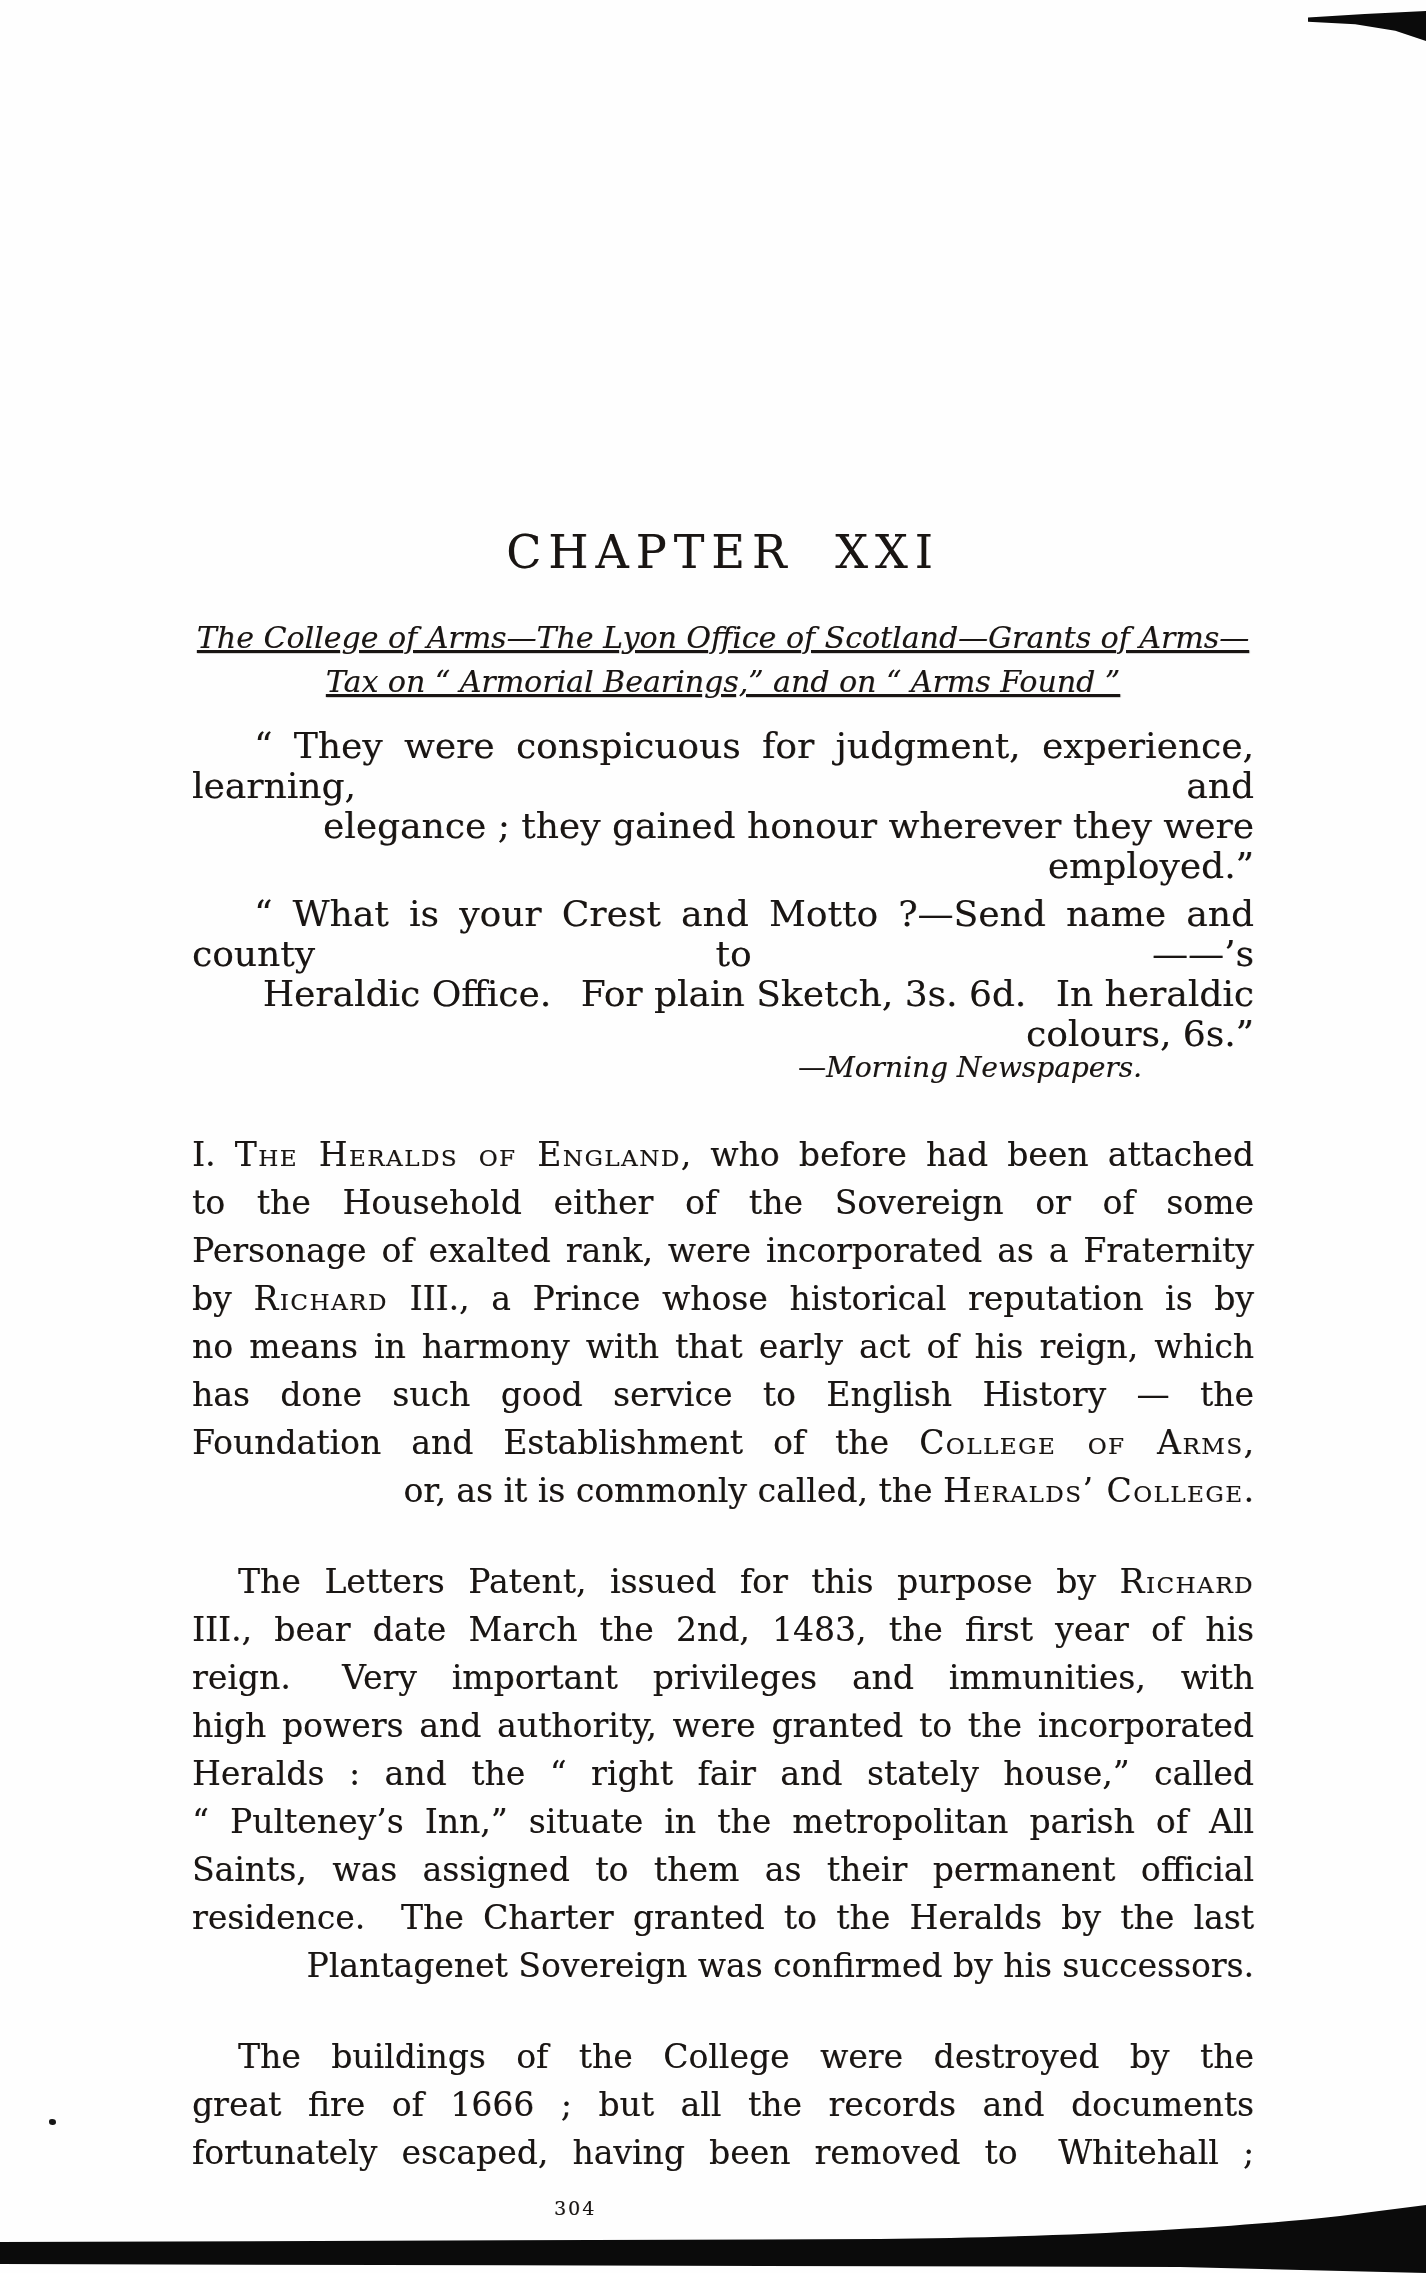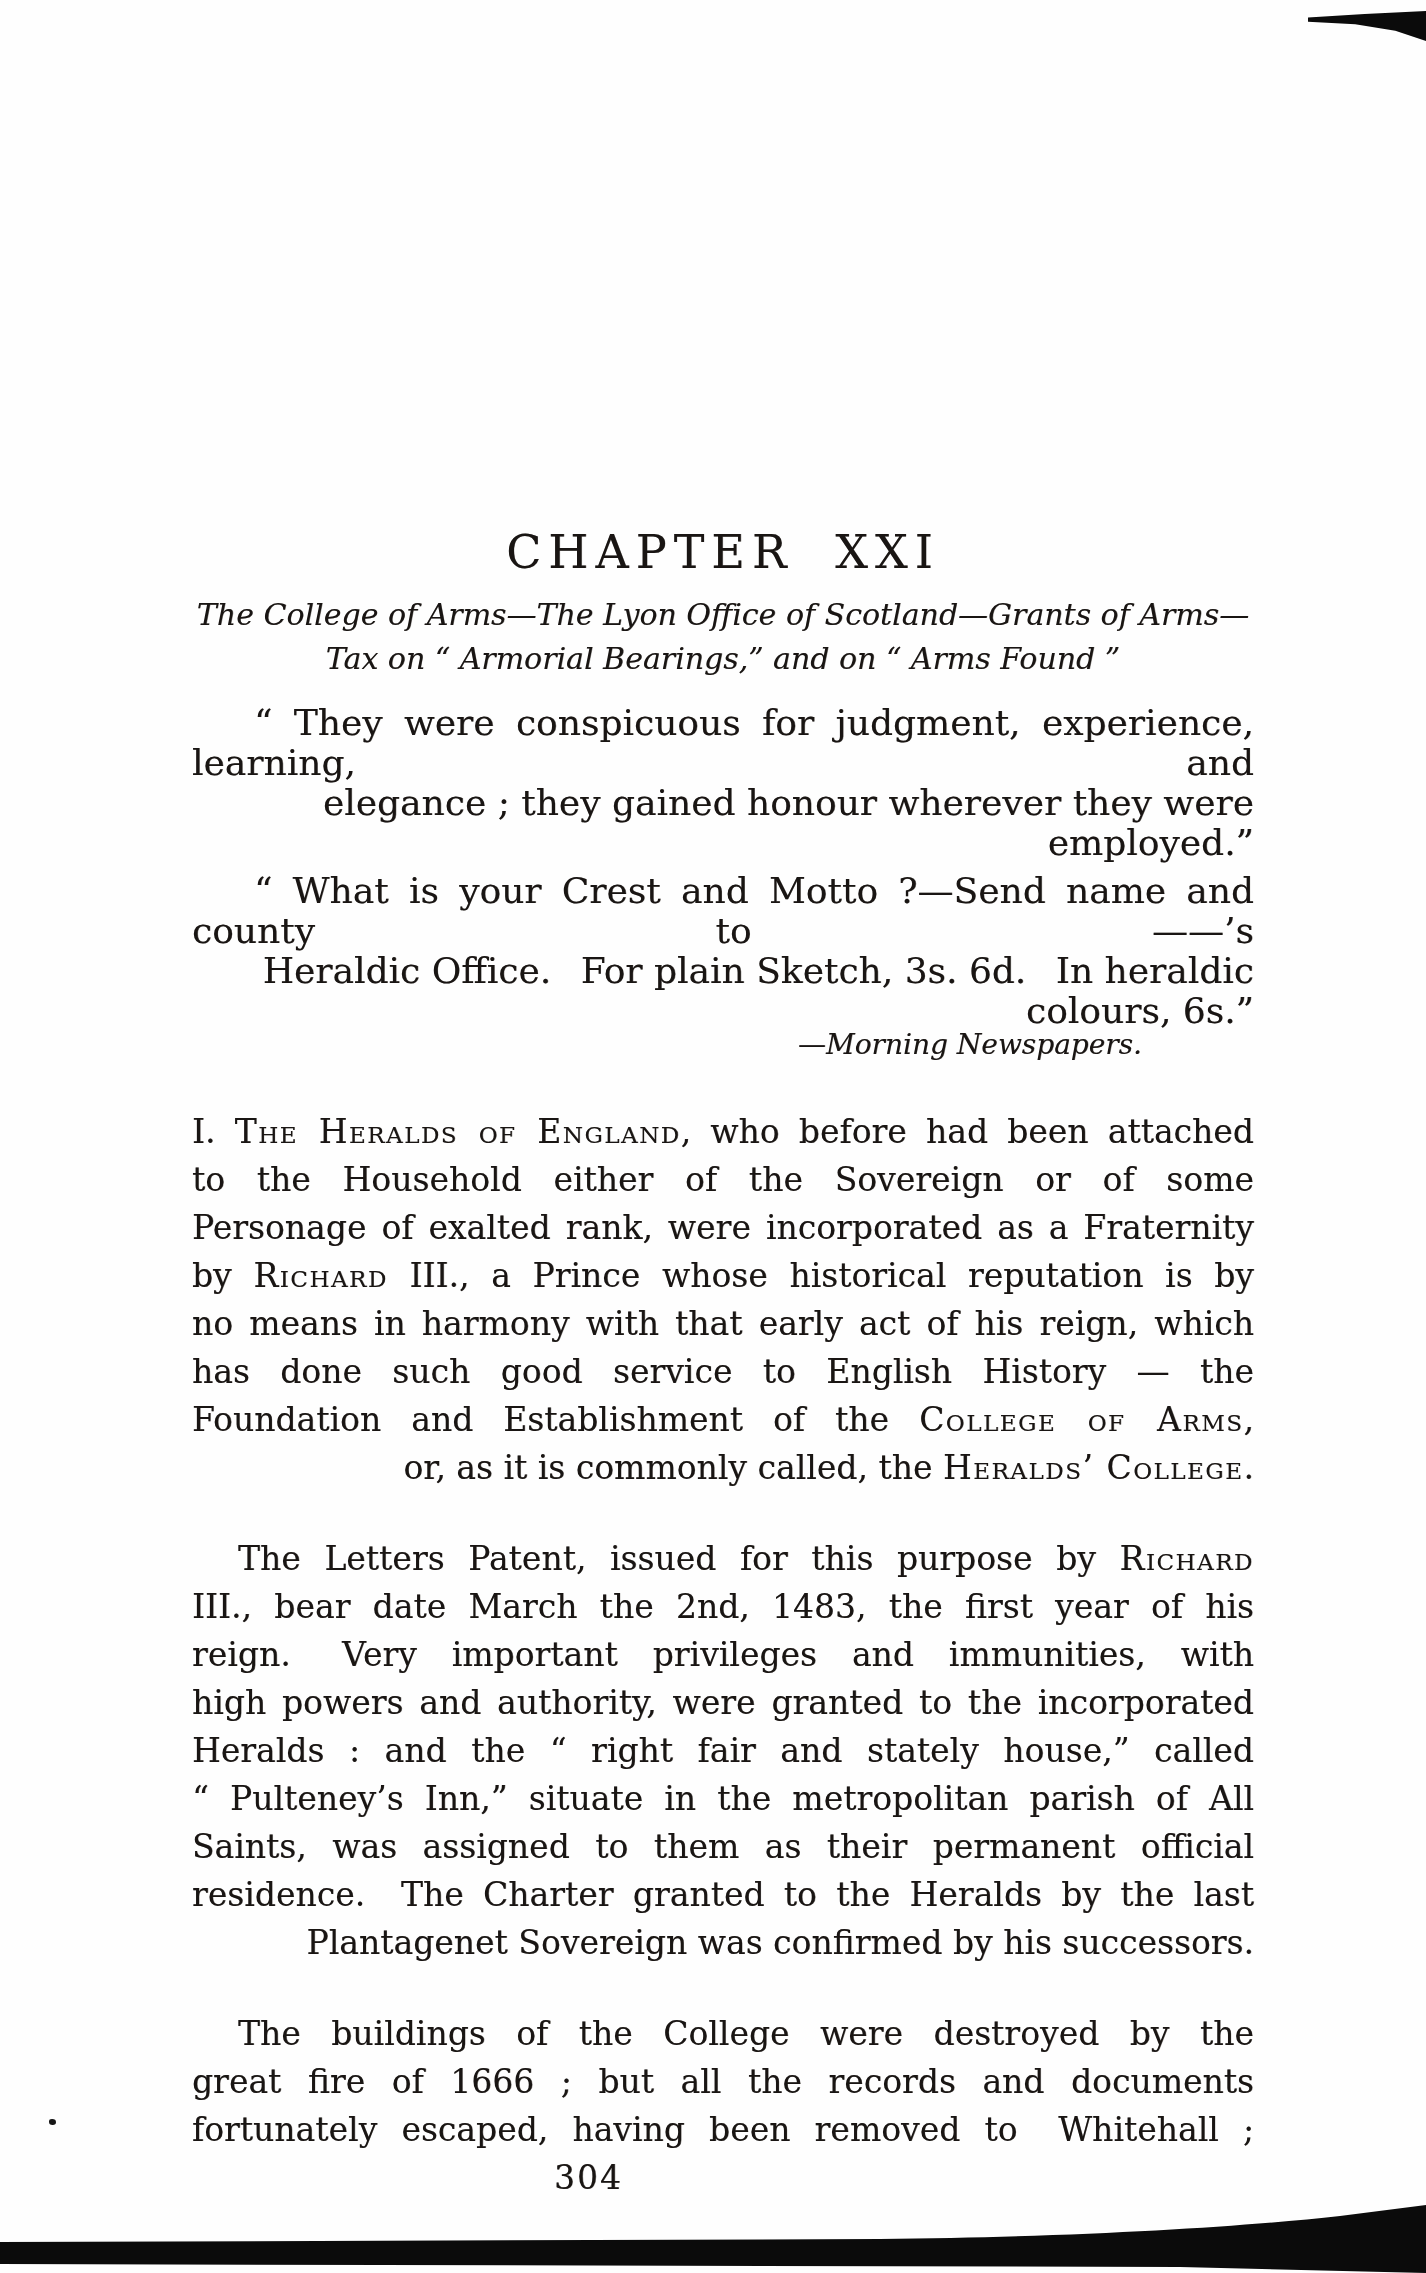--- a/index.html
+++ b/index.html
@@ -12,37 +12,37 @@
     color:#191513;
   }
   .col{
     position:absolute;left:192px;top:524px;width:1062px;
     text-shadow:0.4px 0.4px 0 rgba(25,18,12,0.45);
   }
   .chapter{
     font-size:46px;line-height:56px;letter-spacing:7px;word-spacing:20px;
     text-align:center;
   }
-  .subtitle{margin-top:13px;font-style:italic;font-size:30px;line-height:44px;}
+  .subtitle{margin-top:36px;font-style:italic;font-size:30px;line-height:44px;text-decoration:underline;}
   .subtitle .tline{text-align:center;}
   .epi{margin-top:22px;font-size:36px;line-height:40px;}
   .epi2{margin-top:8px;}
   .epi .tline:first-child{text-indent:62px;}
   .attr{margin-top:-6px;font-size:28px;line-height:40px;text-align:right;}
   .attr1{padding-right:38px;}
   .attr2{padding-right:112px;}
   .para{font-size:33px;line-height:48px;margin-top:43px;}
   .p1{}
   .para.indent .tline:first-child{text-indent:46px;}
   .tline{text-align:right;}
   .tline.j{text-align:justify;text-align-last:justify;}
   .s-n{font-style:inherit;}
   .s-i{font-style:italic;}
   .s-sc{font-variant:small-caps;letter-spacing:1.5px;}
-  .folio{margin-top:4px;font-size:33px;padding-left:362px;letter-spacing:2px;}
+  .folio{margin-top:20px;font-size:19px;padding-left:362px;letter-spacing:2px;}
   .art-tr{
     position:absolute;top:11px;right:0;width:118px;height:30px;background:#0b0b0b;
     clip-path:polygon(0 22%,48% 10%,100% 0,100% 100%,74% 66%,40% 44%,0 36%);
   }
   .art-bottom{position:absolute;left:0;top:2203px;}
   .speck{
     position:absolute;left:49px;top:2119px;width:7px;height:6px;
     background:#151515;border-radius:45% 60% 50% 55%;
   }
 </style>

